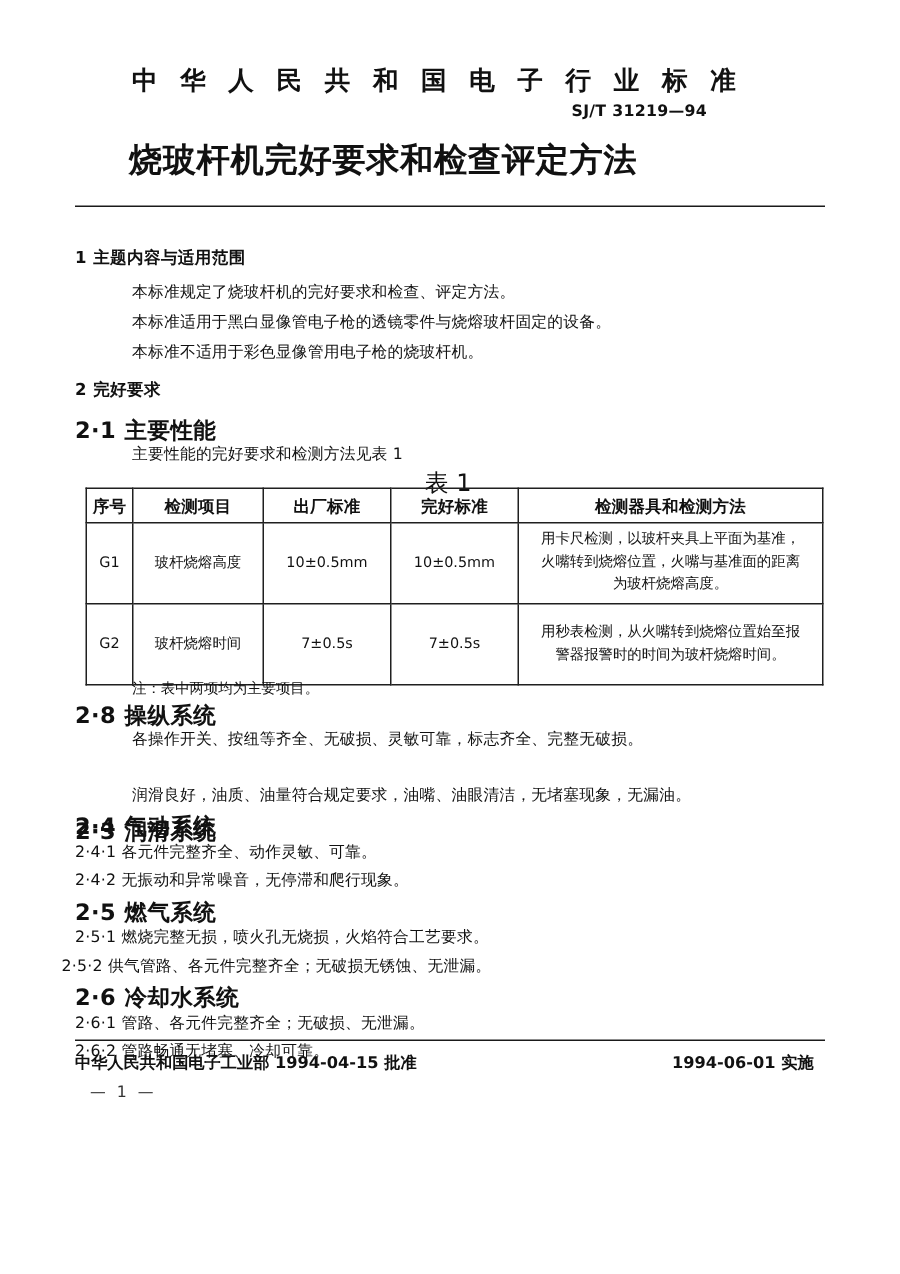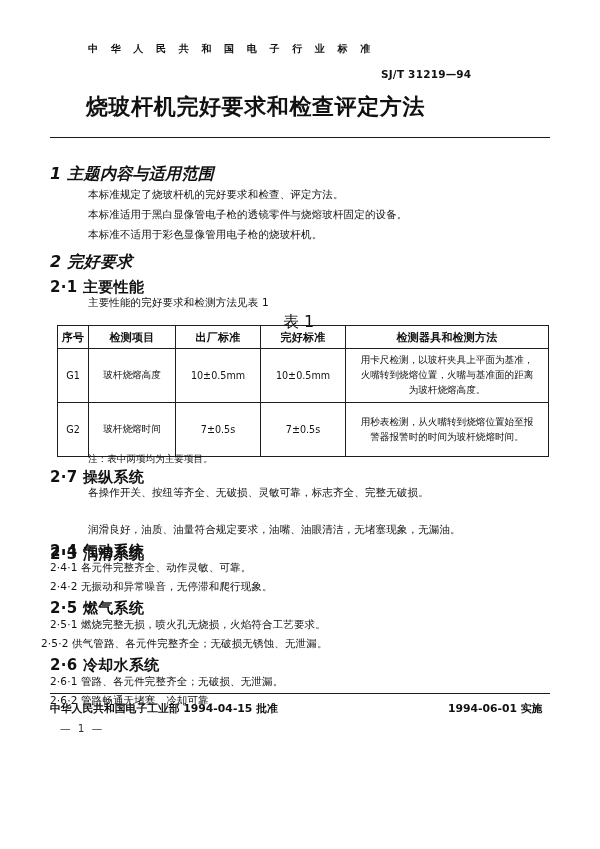--- a/index.html
+++ b/index.html
@@ -21,21 +21,21 @@
     width: 600px;
     height: 849px;
     background: #ffffff;
   }
 
   
   .hdr-org {
     position: absolute;
     left: 88px;
     top: 42px;
-    font-size: 10px;
+    font-size: 17px;
     font-weight: bold;
     letter-spacing: 4.6px;
     white-space: nowrap;
   }
   .hdr-stdno {
     position: absolute;
     left: 381px;
     top: 68px;
     font-size: 10.5px;
     font-weight: bold;
@@ -56,25 +56,24 @@
     left: 50px;
     top: 137px;
     width: 500px;
     height: 0;
     border-top: 1.6px solid #1a1a1a;
   }
 
   
   .sec-h {
     position: absolute;
-    font-size: 16px;
+    font-size: 11px;
     font-weight: bold;
     white-space: nowrap;
     letter-spacing: 0.3px;
-    font-style: italic;
   }
   .sub-h {
     position: absolute;
     font-size: 15px;
     font-weight: bold;
     white-space: nowrap;
     letter-spacing: 0.3px;
   }
   .para {
     position: absolute;
@@ -233,21 +232,21 @@
             <div>用秒表检测，从火嘴转到烧熔位置始至报</div>
             <div>警器报警时的时间为玻杆烧熔时间。</div>
           </td>
         </tr>
       </tbody>
     </table>
   </div>
 
   <div class="tbl-note">注：表中两项均为主要项目。</div>
 
-  <div class="sub-h" style="left:50px; top:468px;">2·7   操纵系统</div>
+  <div class="sub-h" style="left:50px; top:468px;">2·8   操纵系统</div>
 
   <div class="para" style="left:88px; top:486px;">各操作开关、按纽等齐全、无破损、灵敏可靠，标志齐全、完整无破损。</div>
 
   <div class="sub-h" style="left:50px; top:505px;margin-top:40px;">2·3   润滑系统</div>
 
   <div class="para" style="left:88px; top:523px;">润滑良好，油质、油量符合规定要求，油嘴、油眼清洁，无堵塞现象，无漏油。</div>
 
   <div class="sub-h" style="left:50px; top:542px;">2·4   气动系统</div>
 
   <div class="para" style="left:50px; top:561px;">2·4·1   各元件完整齐全、动作灵敏、可靠。</div>

